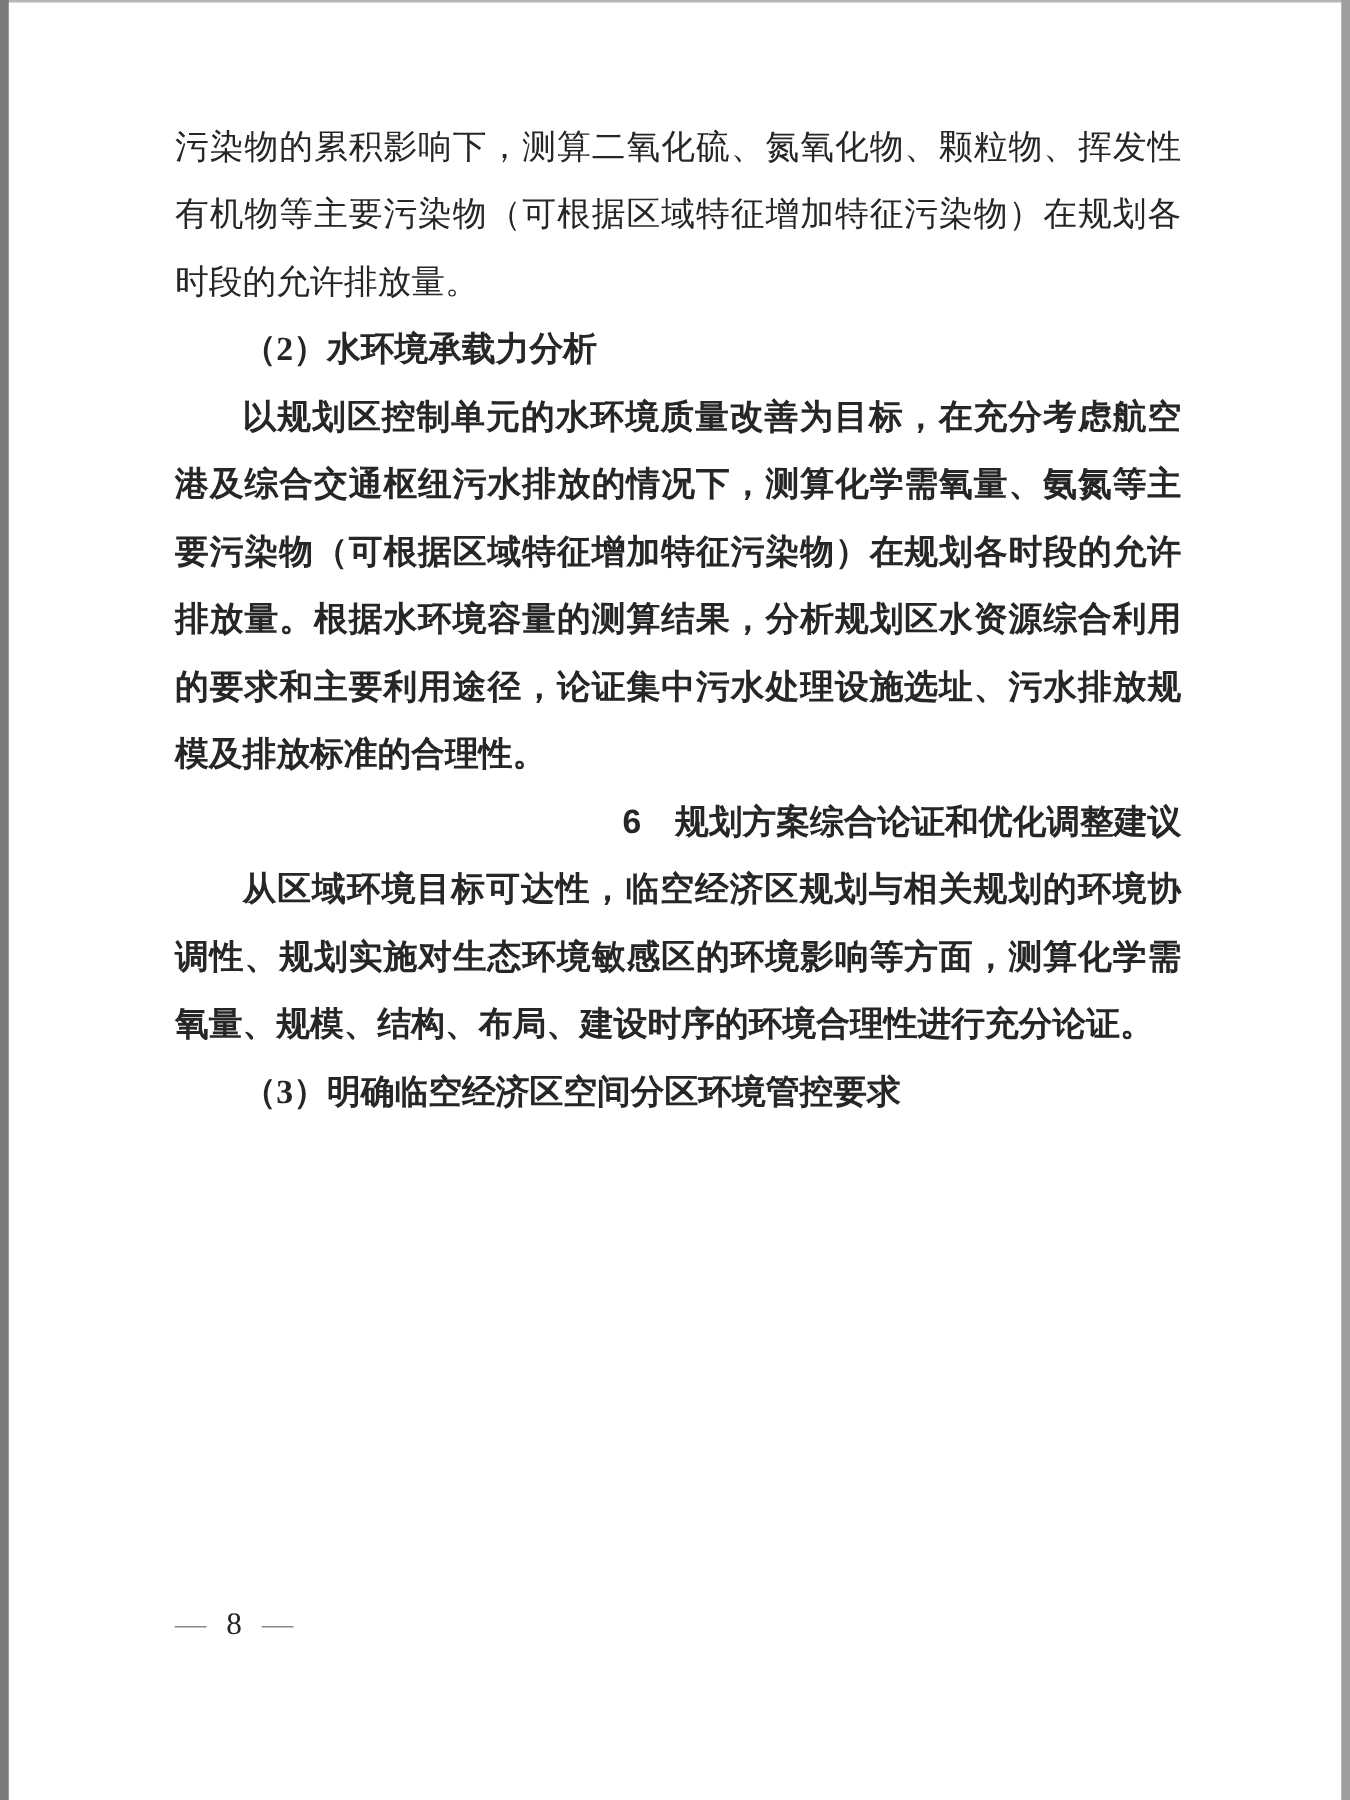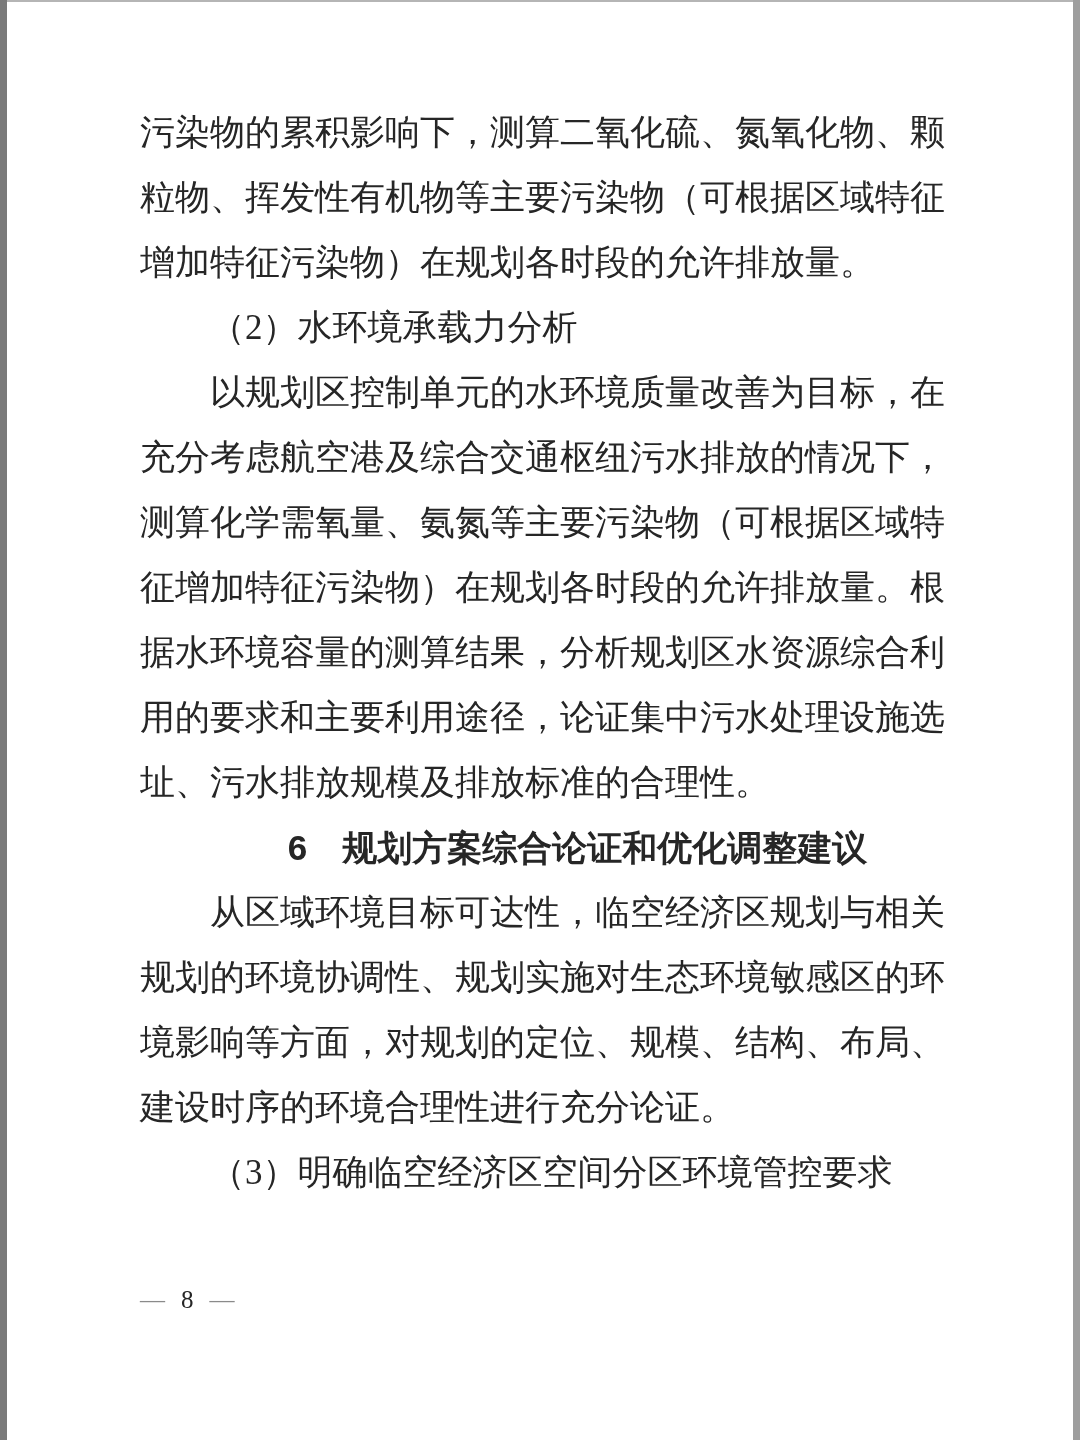--- a/index.html
+++ b/index.html
@@ -32,36 +32,36 @@
     width: 7px; height: 1440px;
     background: var(--edge-left);
   }
   .edge-right {
     position: absolute; right: 0; top: 0;
     width: 7px; height: 1440px;
     background: var(--edge-right);
   }
   .doc-body {
     position: absolute;
-    left: 140px; top: 100px;
+    left: 140px; top: 90px;
     width: 805px;
     color: var(--text);
-    font-size: 35px;
-    line-height: 65px;
+    font-size: 27px;
+    line-height: 54px;
     text-align: justify;
     text-justify: inter-ideograph;
   }
   .doc-body p { margin: 0; }
-  .para-indent { text-indent: 2em; }
+  .para-indent { text-indent: 2em; font-weight: bold; }
   .para-continuation { text-indent: 0; }
   .heading {
     text-indent: 2em;
     font-weight: bold;
     font-family: "Liberation Sans", "DejaVu Sans", sans-serif;
-    text-align: center;
+    text-align: right;
   }
   .footer {
     position: absolute;
     left: 140px; top: 1282px;
     width: 300px;
     color: var(--text);
     font-size: 25px;
     line-height: 36px;
     text-align: left;
     white-space: nowrap;
@@ -82,20 +82,20 @@
 <div class="page">
   <div class="edge-top"></div>
   <div class="edge-left"></div>
   <div class="edge-right"></div>
 
   <div class="doc-body">
     <p class="para-continuation">污染物的累积影响下，测算二氧化硫、氮氧化物、颗粒物、挥发性有机物等主要污染物（可根据区域特征增加特征污染物）在规划各时段的允许排放量。</p>
     <p class="para-indent">（2）水环境承载力分析</p>
     <p class="para-indent">以规划区控制单元的水环境质量改善为目标，在充分考虑航空港及综合交通枢纽污水排放的情况下，测算化学需氧量、氨氮等主要污染物（可根据区域特征增加特征污染物）在规划各时段的允许排放量。根据水环境容量的测算结果，分析规划区水资源综合利用的要求和主要利用途径，论证集中污水处理设施选址、污水排放规模及排放标准的合理性。</p>
     <p class="heading">6　规划方案综合论证和优化调整建议</p>
-    <p class="para-indent">从区域环境目标可达性，临空经济区规划与相关规划的环境协调性、规划实施对生态环境敏感区的环境影响等方面，对规划的定位、规模、结构、布局、建设时序的环境合理性进行充分论证。</p>
+    <p class="para-indent">从区域环境目标可达性，临空经济区规划与相关规划的环境协调性、规划实施对生态环境敏感区的环境影响等方面，测算化学需氧量、规模、结构、布局、建设时序的环境合理性进行充分论证。</p>
     <p class="para-indent">（3）明确临空经济区空间分区环境管控要求</p>
   </div>
 
   <div class="footer">
     <span class="dash">—</span><span class="num">8</span><span class="dash">—</span>
   </div>
 </div>
 
 </body></html>

